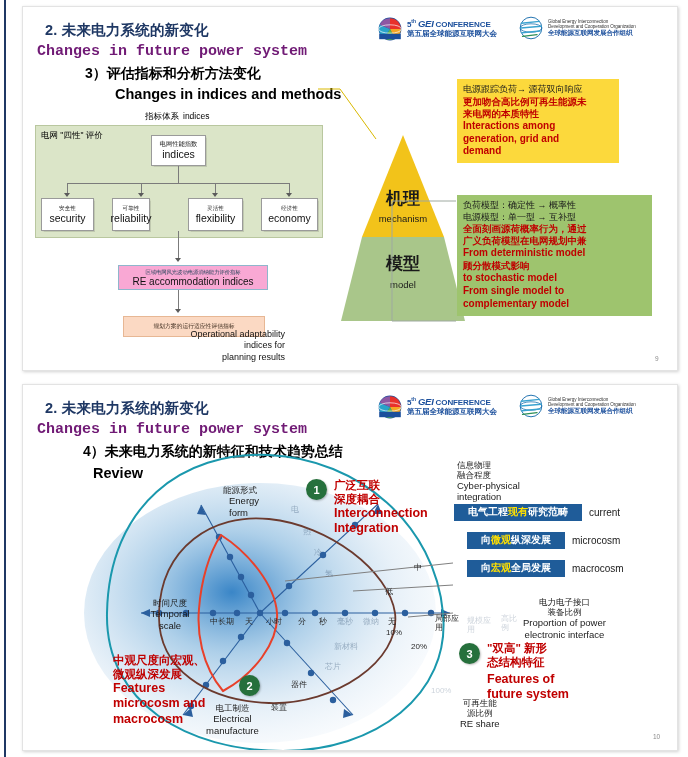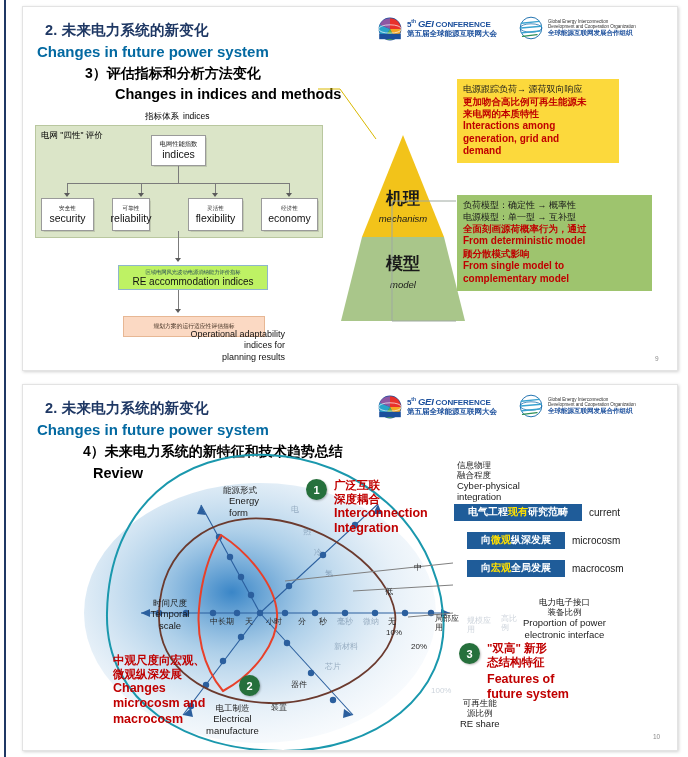--- a/index.html
+++ b/index.html
@@ -32,22 +32,23 @@
   #slide2 { top: 384px; height: 367px; }
 
   
   .hdr-title-cn {
     position: absolute; left: 22px; top: 14px;
     font-size: 14.5px; font-weight: bold; color: #1f3864;
     letter-spacing: .2px; white-space: nowrap;
   }
   .hdr-title-en {
     position: absolute; left: 14px; top: 36px;
-    font-size: 15px; font-weight: bold; color: #0369a1;
+    font-size: 15px; font-weight: bold; color: #701a75;
     white-space: nowrap;
+    font-family: Liberation Mono, monospace;
   }
   .sub-cn {
     position: absolute; font-size: 14px; font-weight: bold; color: #000;
     white-space: nowrap;
   }
   .sub-en {
     position: absolute; font-size: 14.5px; font-weight: bold; color: #000;
     white-space: nowrap;
   }
 
@@ -73,21 +74,21 @@
   }
   .fc-node {
     position: absolute; background: #ffffff; border: 1px solid #9a9a9a;
     display: flex; flex-direction: column; align-items: center; justify-content: center;
     box-shadow: .5px .5px 1px rgba(0,0,0,.12);
   }
   .fc-node .cn { font-size: 6.3px; color: #222; line-height: 1.1; }
   .fc-node .en { font-size: 10.5px; color: #111; line-height: 1.15; }
   .fc-node.small .cn { font-size: 5.6px; }
   .fc-blue {
-    position: absolute; background: #bef264; border: 1px solid #8fb6cc;
+    position: absolute; background: #f9a8d4; border: 1px solid #8fb6cc;
     display: flex; flex-direction: column; align-items: center; justify-content: center;
   }
   .fc-blue .cn { font-size: 5.4px; color: #1c3f55; letter-spacing: -.1px; }
   .fc-blue .en { font-size: 10px; color: #111; }
   .fc-orange {
     position: absolute; background: #fbd9c3; border: 1px solid #e7b794;
     display: flex; align-items: center; justify-content: center;
   }
   .fc-orange .cn { font-size: 5.8px; color: #3b2a1c; }
   .fc-foot {
@@ -103,21 +104,21 @@
     border-top: 4px solid #5b5b5b;
   }
 
   
   .pyr { position: absolute; }
   .pyr-label {
     position: absolute; text-align: center; width: 100%;
     color: #1a1a1a; white-space: nowrap;
   }
   .pyr-cn { font-size: 17px; font-weight: bold; }
-  .pyr-en { font-size: 9.5px; font-style: italic; }
+  .pyr-en { font-size: 9.5px; }
 
   
   .callout { position: absolute; padding: 5px 6px; }
   .callout.yellow { background: #fcd93c; }
   .callout.green { background: #9ec46e; }
   .callout .line { line-height: 1.28; white-space: nowrap; }
   .co-cn-dark { font-size: 9px; color: #1a1a1a; }
   .co-cn-red { font-size: 9.5px; color: #c00000; font-weight: bold; }
   .co-en-red { font-size: 10px; color: #c00000; font-weight: bold; }
 
@@ -291,22 +292,24 @@
       <div class="line co-cn-red">来电网的本质特性</div>
       <div class="line co-en-red">Interactions among</div>
       <div class="line co-en-red">generation, grid and</div>
       <div class="line co-en-red">demand</div>
     </div>
 
     <div class="callout green" style="left:434px; top:188px; width:195px;">
       <div class="line co-cn-dark">负荷模型：确定性 → 概率性</div>
       <div class="line co-cn-dark">电源模型：单一型 → 互补型</div>
       <div class="line co-cn-red">全面刻画源荷概率行为，通过</div>
+      <div class="line co-cn-red">广义负荷模型在电网规划中兼</div>
       <div class="line co-en-red">From deterministic model</div>
       <div class="line co-cn-red">顾分散模式影响</div>
+      <div class="line co-en-red">to stochastic model</div>
       <div class="line co-en-red">From single model to</div>
       <div class="line co-en-red">complementary model</div>
     </div>
 
     <div class="pagenum" style="left:632px; top:348px;">9</div>
   </div>
 
   <div class="slide" id="slide2">
 
     <div class="hdr-title-cn">2. 未来电力系统的新变化</div>
@@ -503,21 +506,21 @@
     <div class="ann-red" style="left:311px; top:93px;">
       <div class="cn">广泛互联</div>
       <div class="cn">深度耦合</div>
       <div class="en">Interconnection</div>
       <div class="en">Integration</div>
     </div>
 
     <div class="ann-red" style="left:90px; top:268px;">
       <div class="cn">中观尺度向宏观、</div>
       <div class="cn">微观纵深发展</div>
-      <div class="en">Changes</div>
+      <div class="en">Features</div>
       <div class="en">microcosm and</div>
       <div class="en">macrocosm</div>
     </div>
 
     <div class="ann-red" style="left:464px; top:256px; text-align:left;">
       <div class="cn">"双高" 新形</div>
       <div class="cn">态结构特征</div>
       <div class="en" style="margin-top:3px;">Features of</div>
       <div class="en">future system</div>
     </div>

